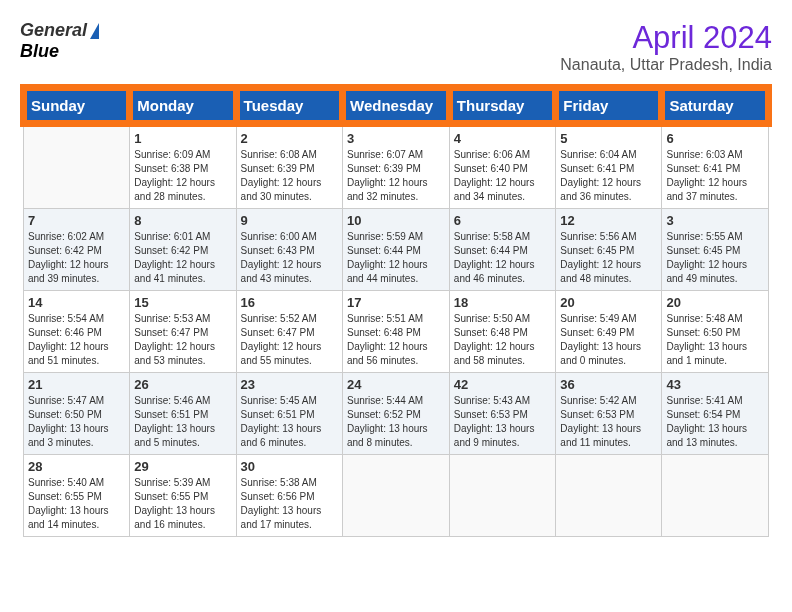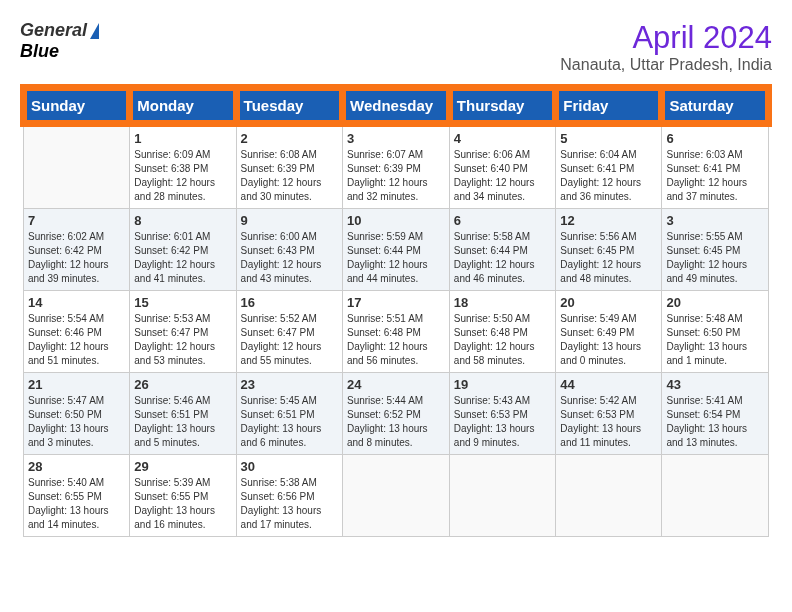--- a/index.html
+++ b/index.html
@@ -215,25 +215,25 @@
         </td>
         <td>
           <span class="day-number">23</span>
           <div class="day-info">Sunrise: 5:45 AM<br>Sunset: 6:51 PM<br>Daylight: 13 hours<br>and 6 minutes.</div>
         </td>
         <td>
           <span class="day-number">24</span>
           <div class="day-info">Sunrise: 5:44 AM<br>Sunset: 6:52 PM<br>Daylight: 13 hours<br>and 8 minutes.</div>
         </td>
         <td>
-          <span class="day-number">19</span>
+          <span class="day-number">42</span>
           <div class="day-info">Sunrise: 5:43 AM<br>Sunset: 6:53 PM<br>Daylight: 13 hours<br>and 9 minutes.</div>
         </td>
         <td>
-          <span class="day-number">44</span>
+          <span class="day-number">36</span>
           <div class="day-info">Sunrise: 5:42 AM<br>Sunset: 6:53 PM<br>Daylight: 13 hours<br>and 11 minutes.</div>
         </td>
         <td>
           <span class="day-number">43</span>
           <div class="day-info">Sunrise: 5:41 AM<br>Sunset: 6:54 PM<br>Daylight: 13 hours<br>and 13 minutes.</div>
         </td>
       </tr>
       <tr class="row-white">
         <td>
           <span class="day-number">28</span>

